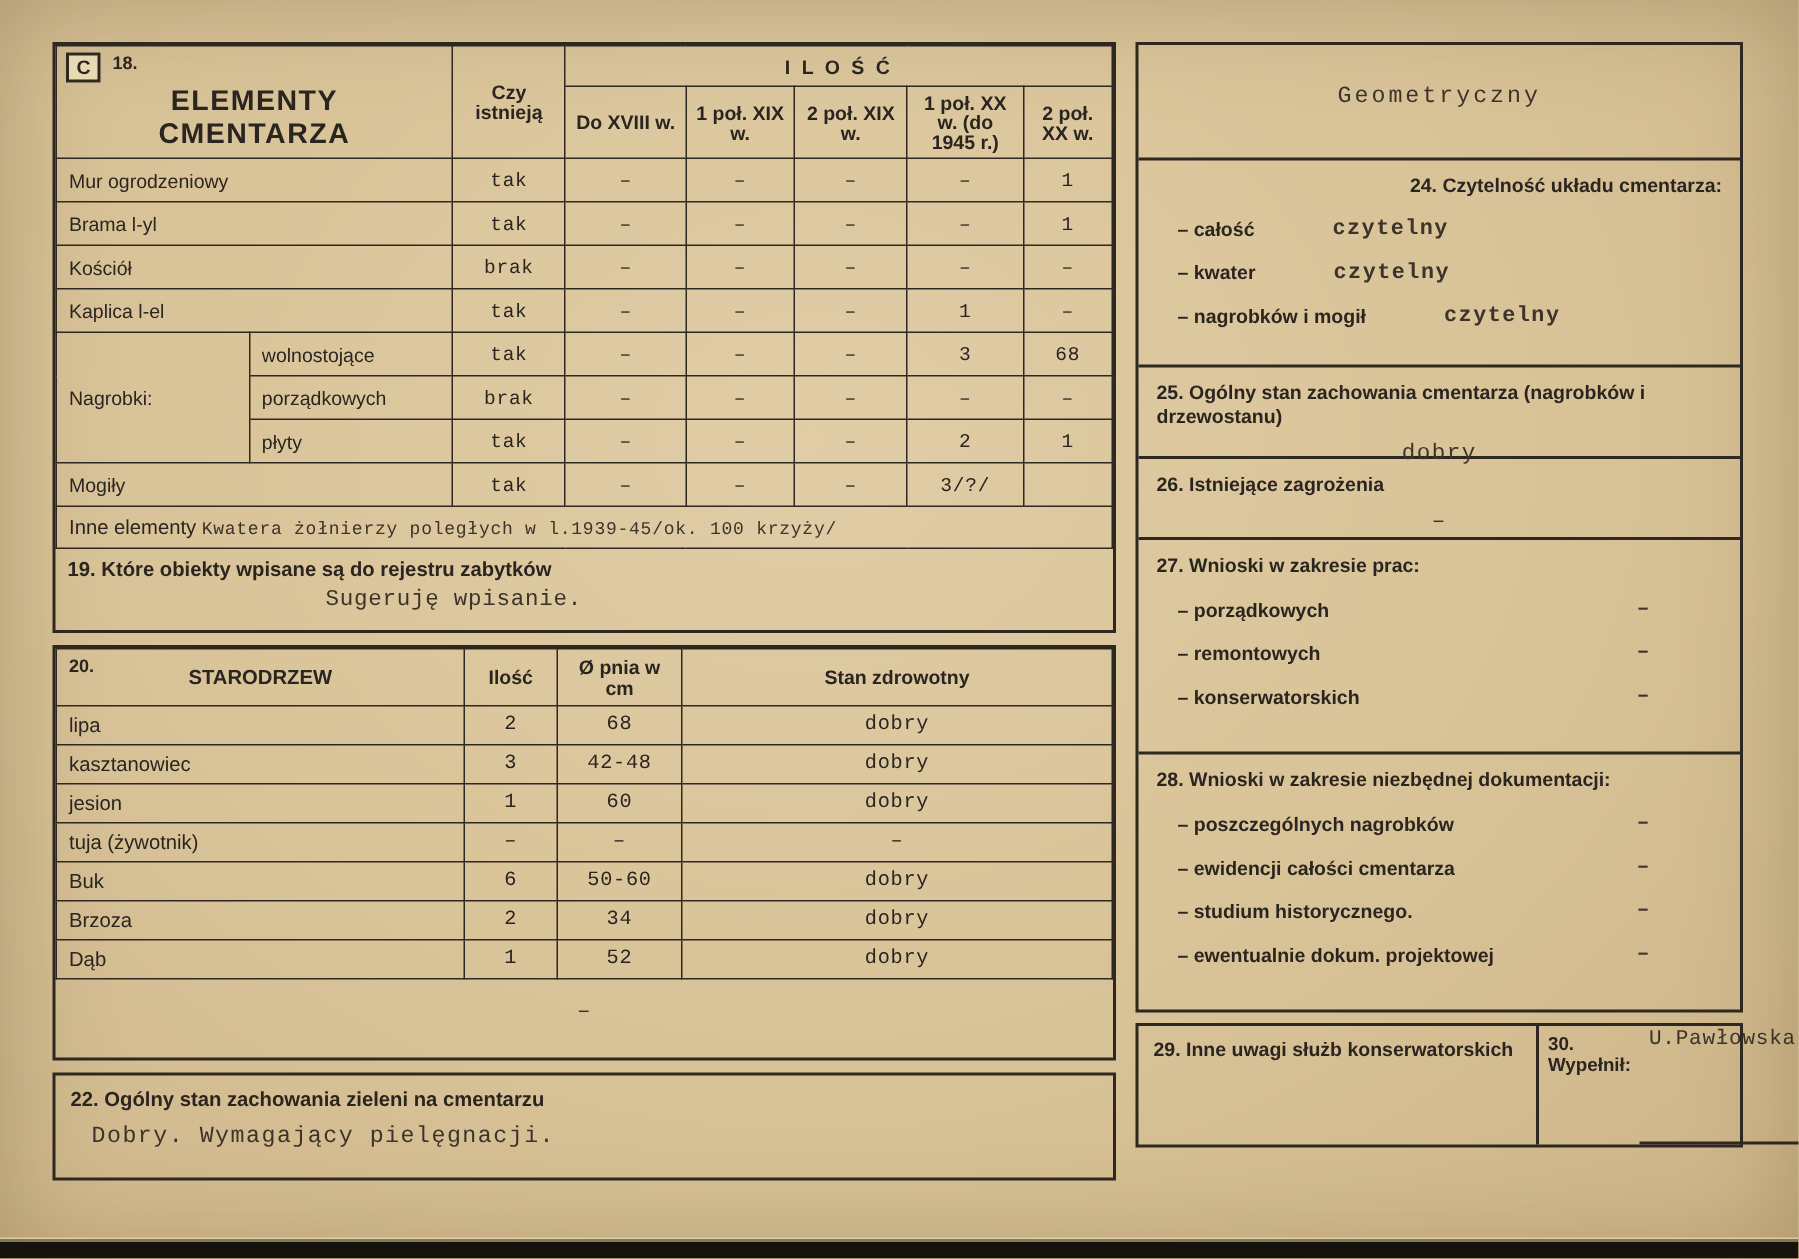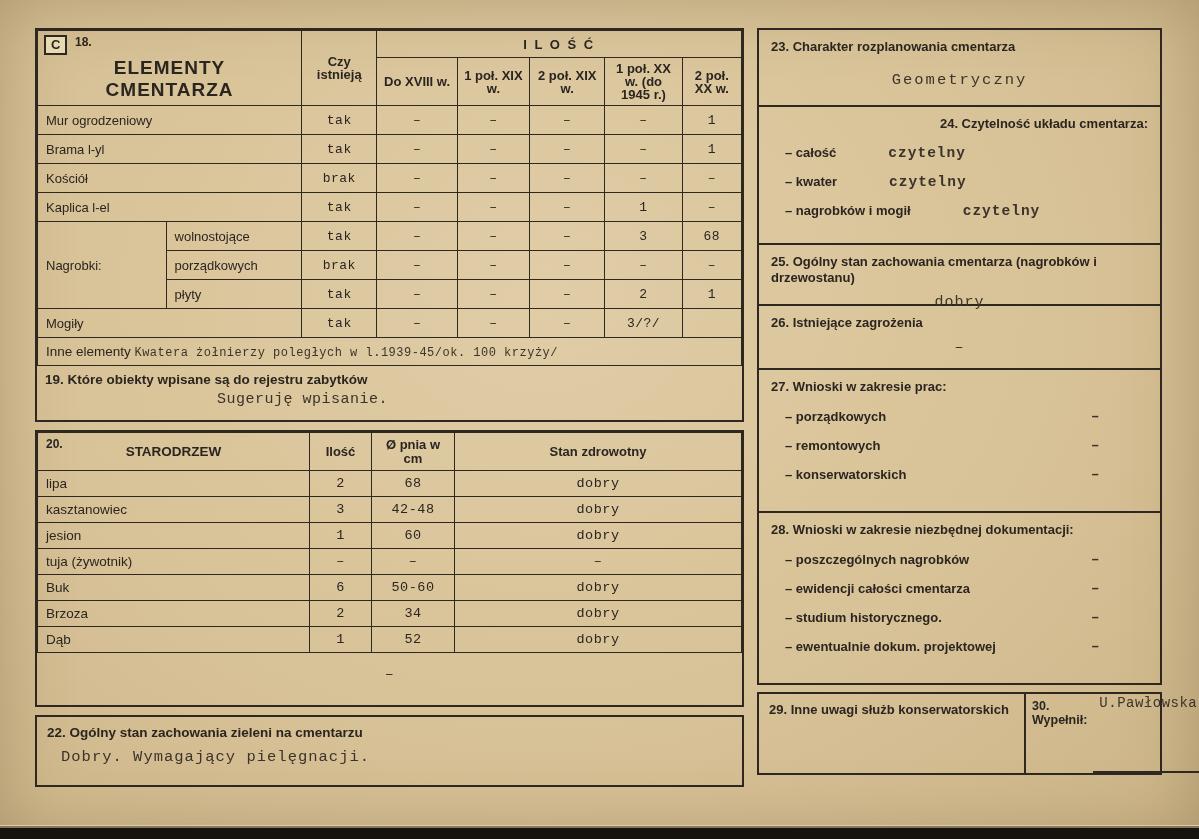--- a/index.html
+++ b/index.html
@@ -76,21 +76,21 @@
   .s22 .plabel{font-size:13.5px;font-weight:bold;color:var(--ink);}
   .s22 .tval{margin-top:8px;margin-left:14px;font-size:15.5px;letter-spacing:1px;}
 
   .gap{height:8px;}
 
   
   .rsec{padding:9px 12px 0 12px;border-bottom:2px solid var(--line);}
   .rsec:last-child{border-bottom:none;}
   .rtitle{font-size:13px;font-weight:bold;color:var(--ink);line-height:16px;}
   .rs23{height:77px;} .rs24{height:138px;text-align:right;} .rs25{height:61px;}
-  .rs26{height:64px;} .rs27{height:143px;} .rs28{height:170px;}
+  .rs26{height:54px;} .rs27{height:143px;} .rs28{height:170px;}
   .cval{text-align:center;margin-top:16px;font-size:15.5px;letter-spacing:2px;}
   .cval-sm{text-align:center;margin-top:8px;font-size:15px;letter-spacing:1px;}
   .ritem{display:flex;margin-top:13px;padding-left:14px;font-size:13px;font-weight:bold;color:var(--ink);}
   .ritem .tw{font-size:14.5px;margin-left:52px;letter-spacing:1px;}
   .ritem-sb{display:flex;justify-content:space-between;margin-top:13px;padding-left:14px;padding-right:48px;font-size:13px;font-weight:bold;color:var(--ink);align-items:flex-end;}
   .rtitle-narrow{max-width:330px;}
 
   .row2930{display:flex;margin-top:7px;height:83px;}
   .c29{flex:1;border-right:2px solid var(--line);padding:8px 10px;}
   .c30{width:134px;display:flex;}
@@ -302,21 +302,20 @@
     <div class="boxed s22">
       <div class="plabel">22. Ogólny stan zachowania zieleni na cmentarzu</div>
       <div class="tval tw">Dobry. Wymagający pielęgnacji.</div>
     </div>
   </div>
 
   <div class="right-col">
     <div class="boxed">
 
       <div class="rsec rs23">
-        <div class="rtitle">23. Charakter rozplanowania cmentarza</div>
         <div class="cval tw">Geometryczny</div>
       </div>
 
       <div class="rsec rs24">
         <div class="rtitle">24. Czytelność układu cmentarza:</div>
         <div class="ritem">
           <span>– całość</span>
           <span class="tw">czytelny</span>
         </div>
         <div class="ritem">

